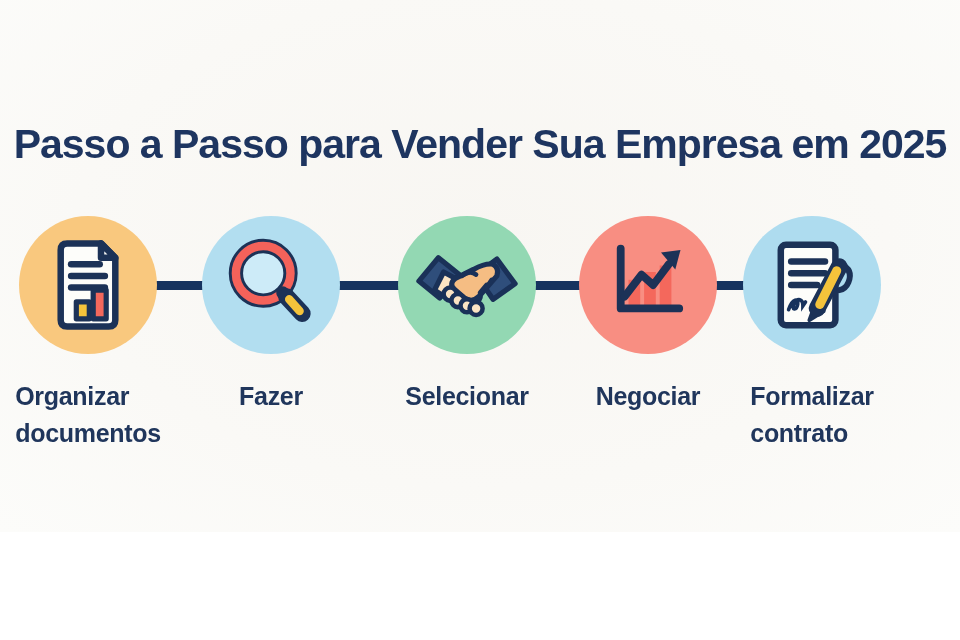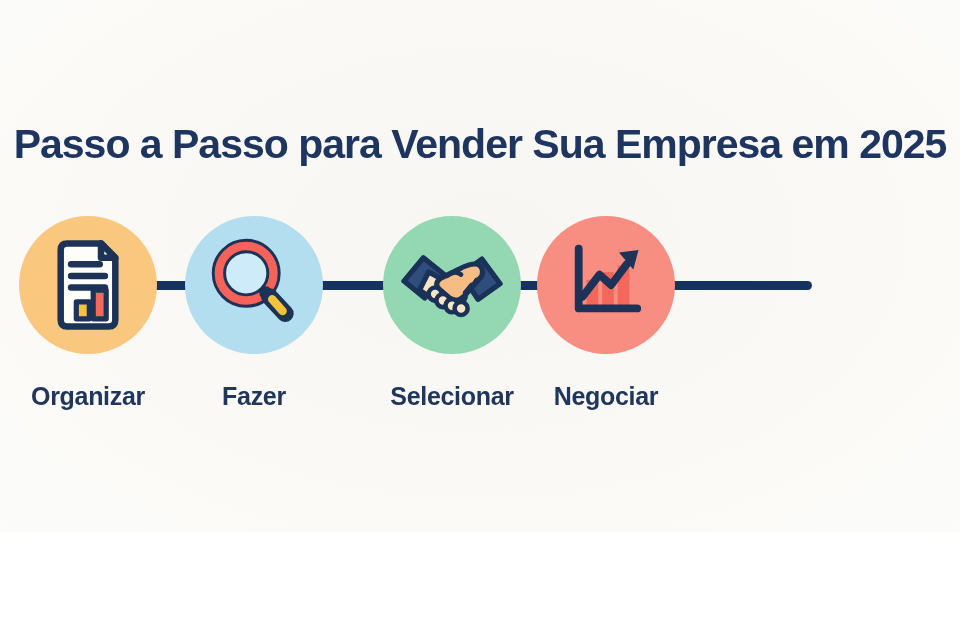--- a/index.html
+++ b/index.html
@@ -24,21 +24,21 @@
   .circle{
     width:138px;height:138px;border-radius:50%;
     display:flex;align-items:center;justify-content:center;
   }
   .circle svg{display:block;}
   .step-label{
     margin-top:24px;text-align:left;
     font-size:25px;font-weight:bold;line-height:37px;letter-spacing:-0.3px;
     color:#20365C;white-space:nowrap;
   }
-  .s1{left:-12px;} .s2{left:154px;} .s3{left:352px;} .s4{left:506px;} .s5{left:712px;}
+  .s1{left:-12px;} .s2{left:171px;} .s3{left:367px;} .s4{left:548px;} .s5{left:712px;}
 </style>
 </head>
 <body>
 
 <div class="canvas">
 
   <div class="title">Passo a Passo para Vender Sua Empresa em 2025</div>
 
   <div class="connector"></div>
 
@@ -49,20 +49,21 @@
         <path d="M50 8 V19 H61 Z" fill="#FDFDFA" stroke="#1C3257" stroke-width="5" stroke-linejoin="round"></path>
         <line x1="27" y1="24" x2="49" y2="24" stroke="#1C3257" stroke-width="5" stroke-linecap="round"></line>
         <line x1="27" y1="33" x2="53" y2="33" stroke="#1C3257" stroke-width="5" stroke-linecap="round"></line>
         <line x1="27" y1="42" x2="53" y2="42" stroke="#1C3257" stroke-width="5" stroke-linecap="round"></line>
         <rect x="31" y="53" width="10" height="13" fill="#F5C33B" stroke="#1C3257" stroke-width="4" stroke-linejoin="round"></rect>
         <rect x="44" y="44" width="10" height="22" fill="#F4685C" stroke="#1C3257" stroke-width="4" stroke-linejoin="round"></rect>
       </svg>
     </div>
     <div class="step-label">
       <div>Organizar</div>
+      <div>documentos</div>
     </div>
   </div>
 
   <div class="step s2">
     <div class="circle" style="background-color: rgb(178, 222, 240);">
       <svg width="104" height="104" viewBox="0 0 80 80">
         <circle cx="34" cy="31" r="21" fill="#CDEBF8" stroke="#1C3257" stroke-width="11"></circle>
         <circle cx="34" cy="31" r="21" fill="none" stroke="#F4625A" stroke-width="6.5"></circle>
         <line x1="49" y1="46" x2="52" y2="49" stroke="#1C3257" stroke-width="10" stroke-linecap="round"></line>
         <line x1="52" y1="49" x2="64" y2="62" stroke="#1C3257" stroke-width="13" stroke-linecap="round"></line>
@@ -104,14 +105,33 @@
         <path d="M19 12 V58 H64" fill="none" stroke="#1C3257" stroke-width="6" stroke-linecap="round" stroke-linejoin="round"></path>
         <path d="M22 49 L35 32 L44 40 L56 24" fill="none" stroke="#1C3257" stroke-width="6" stroke-linecap="round" stroke-linejoin="round"></path>
         <polygon points="50,15 65,13 61,28" fill="#1C3257"></polygon>
       </svg>
     </div>
     <div class="step-label">
       <div>Negociar</div>
     </div>
   </div>
 
+  <div class="step s5">
+    <div class="circle" style="background-color: rgb(174, 220, 239);">
+      <svg width="104" height="104" viewBox="0 0 80 80">
+        <rect x="16" y="9" width="42" height="62" rx="4" fill="#FDFDFA" stroke="#1C3257" stroke-width="5"></rect>
+        <line x1="24" y1="22" x2="50" y2="22" stroke="#1C3257" stroke-width="5" stroke-linecap="round"></line>
+        <line x1="24" y1="31" x2="50" y2="31" stroke="#1C3257" stroke-width="5" stroke-linecap="round"></line>
+        <line x1="24" y1="40" x2="44" y2="40" stroke="#1C3257" stroke-width="5" stroke-linecap="round"></line>
+        <path d="M22 59 C25 50 30 50 29 55 C28 60 24 59 26 55 C29 49 33 51 33 56 L35 53" fill="none" stroke="#17325C" stroke-width="2.8" stroke-linecap="round"></path>
+        <path d="M62 24 Q72 28 68 38 Q66 43 61 44" fill="none" stroke="#1C3257" stroke-width="4.5" stroke-linecap="round"></path>
+        <polygon points="38,67 42,56 49,60" fill="#F4685C" stroke="#1C3257" stroke-width="3" stroke-linejoin="round"></polygon>
+        <line x1="44" y1="58" x2="61" y2="26" stroke="#1C3257" stroke-width="13" stroke-linecap="round"></line>
+        <line x1="46" y1="55" x2="59" y2="29" stroke="#F5C33B" stroke-width="7" stroke-linecap="round"></line>
+      </svg>
+    </div>
+    <div class="step-label">
+      <div>Formalizar</div>
+      <div>contrato</div>
+    </div>
+  </div>
 
 </div>
 
 </body></html>

